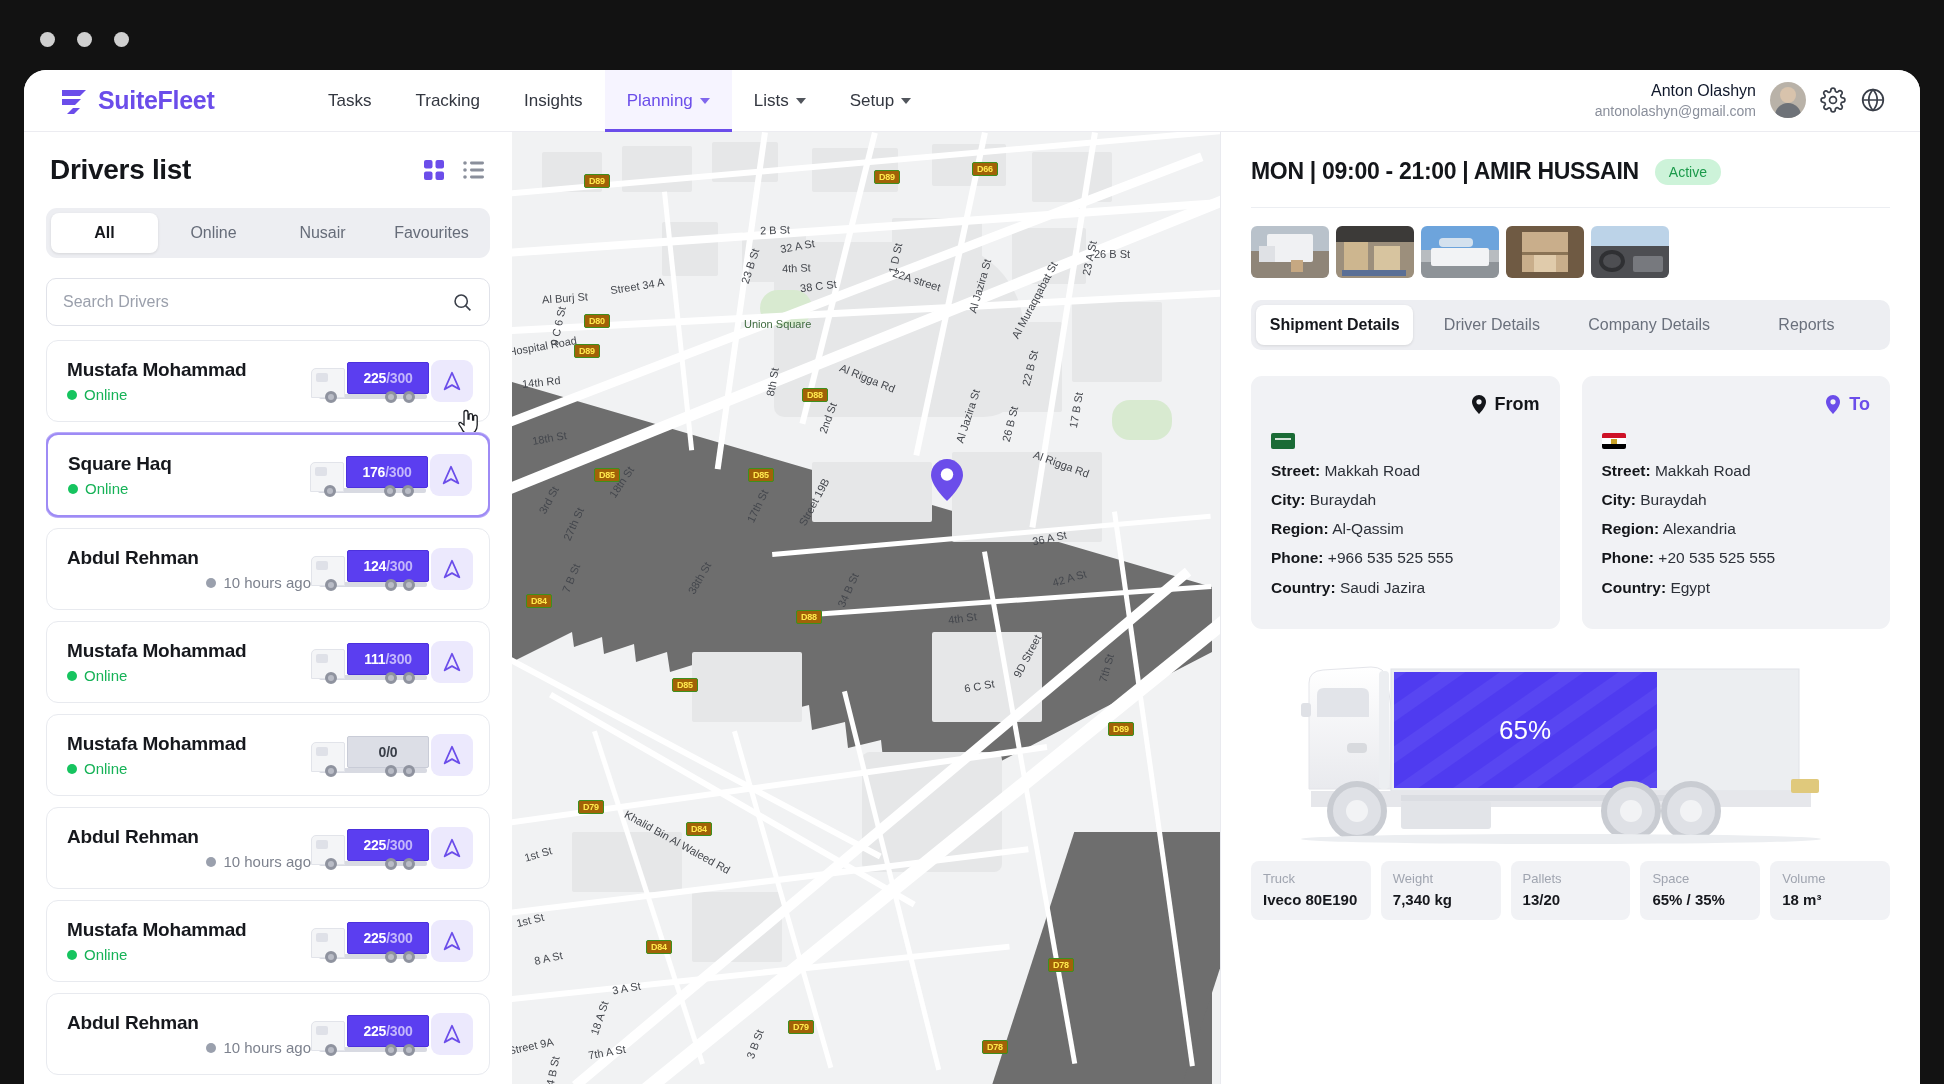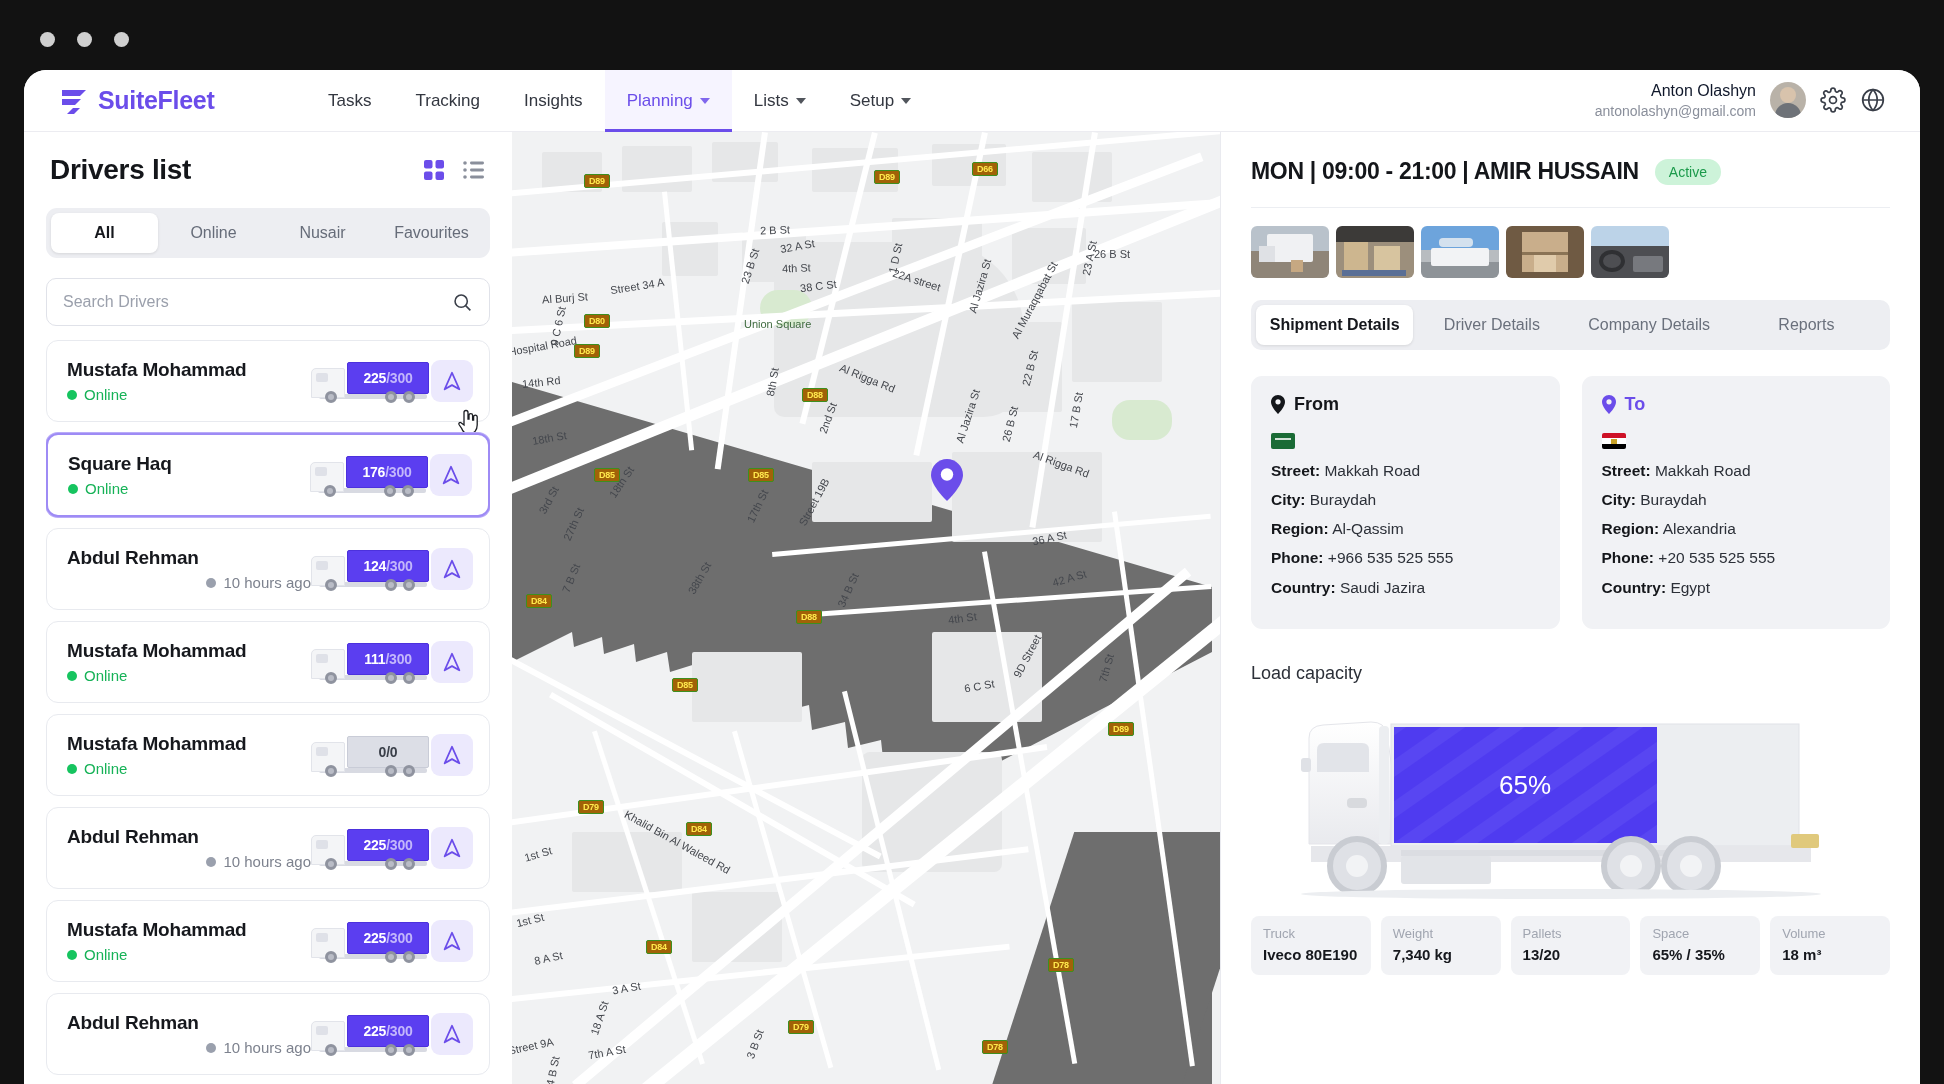--- a/index.html
+++ b/index.html
@@ -151,21 +151,21 @@
 
   .thumbs { display: flex; gap: 7px; margin-top: 22px; padding-top: 18px; border-top: 1px solid #eceef2; }
   .thumb { width: 78px; height: 52px; border-radius: 6px; overflow: hidden; position: relative; cursor: pointer; background: #c9ccd2; }
 
   .tabbar { display: flex; background: #edeef2; border-radius: 10px; padding: 5px; margin-top: 22px; }
   .tab { flex: 1; text-align: center; padding: 11px 0; font-size: 16px; color: #6a707c; border-radius: 8px; cursor: pointer; }
   .tab.active { background: #fff; color: #15171c; font-weight: 700; box-shadow: 0 1px 3px rgba(0,0,0,.10); }
 
   .fromto { display: flex; gap: 22px; margin-top: 26px; }
   .card { flex: 1; background: #f1f2f5; border-radius: 11px; padding: 18px 20px 22px 20px; }
-  .card-h { display: flex; align-items: center; gap: 9px; font-size: 18px; font-weight: 700; }
+  .card-h { display: flex; align-items: center; gap: 9px; font-size: 18px; font-weight: 700; justify-content: flex-end; }
   .card-h.from { color: #14161a; }
   .card-h.to { color: #6b4dea; }
   .flag { width: 24px; height: 16px; border-radius: 2px; margin: 18px 0 12px 0; overflow: hidden; position: relative; }
   .flag-sa { background: #1a6b35; }
   .flag-sa::after { content:""; position:absolute; left:4px; top:5px; right:4px; height:2px; background:#fff; opacity:.8; }
   .flag-eg { background: linear-gradient(#ce1126 0 33.3%, #ffffff 33.3% 66.6%, #000000 66.6%); }
   .flag-eg::after { content:""; position:absolute; left:9px; top:6px; width:6px; height:5px; background:#c9a227; }
   .arow { font-size: 15.5px; color: #2c3038; margin-bottom: 9px; line-height: 1.3; }
   .arow b { font-weight: 700; color: #14161a; }
 
@@ -716,21 +716,20 @@
               <b>Phone:</b>
               <span>+20 535 525 555</span>
             </div>
             <div class="arow">
               <b>Country:</b>
               <span>Egypt</span>
             </div>
           </div>
         </div>
 
-        <div class="loadcap-title">Load capacity</div>
 
         <div class="truckwrap">
           <svg width="640" height="205" viewBox="0 0 640 205">
             <defs>
               <pattern id="stripes" width="34" height="34" patternUnits="userSpaceOnUse" patternTransform="rotate(55)">
                 <rect width="34" height="34" fill="#4f3bf0"></rect>
                 <rect width="14" height="34" fill="#5846f2"></rect>
               </pattern>
               <linearGradient id="cabg" x1="0" y1="0" x2="0" y2="1">
                 <stop offset="0" stop-color="#ffffff"></stop>

